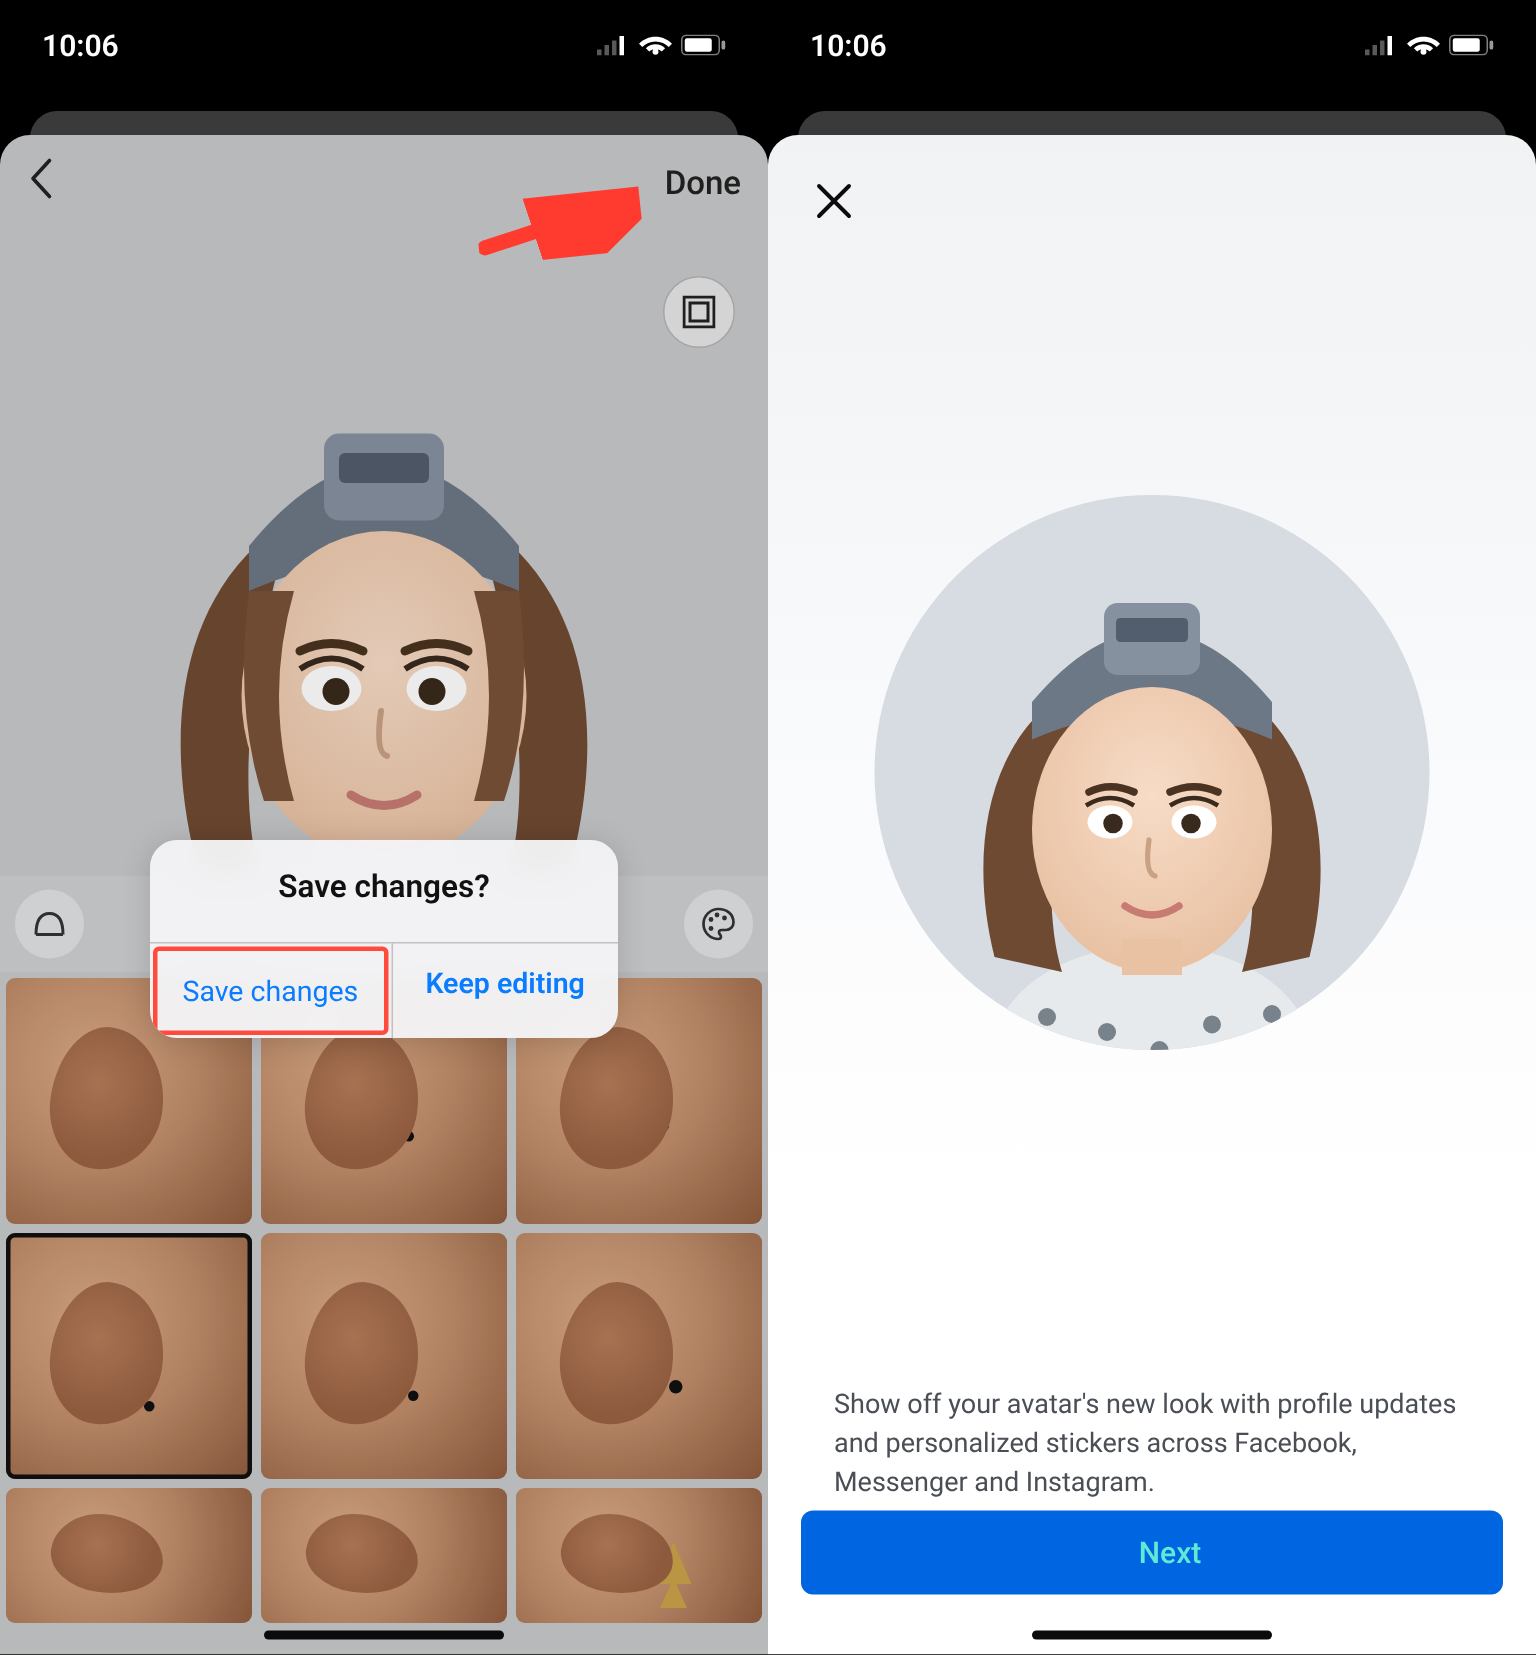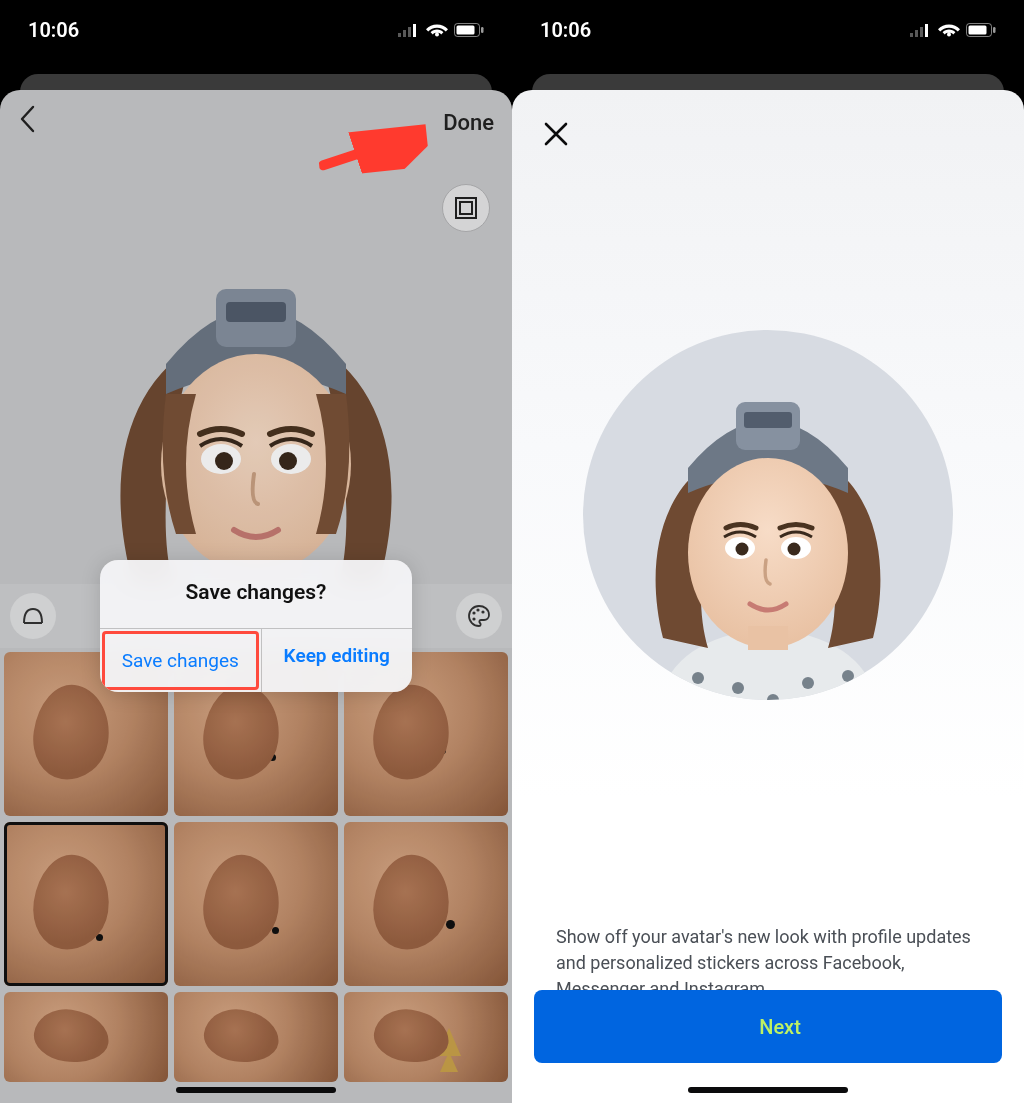--- a/index.html
+++ b/index.html
@@ -277,23 +277,23 @@
   .progress {
     position: absolute;
     top: 950px; left: 32px; right: 32px;
     height: 4px;
     background: #0b0b0c;
     border-radius: 2px;
   }
   .next-btn {
     position: absolute;
     left: 22px; right: 22px; bottom: 40px;
-    height: 73px;
+    height: 56px;
     background: #0065e0;
-    color: #bef264;
+    color: #5eead4;
     border-radius: 8px;
     display:flex; align-items:center; justify-content:center;
     font-size: 20px;
     font-weight: 500;
     padding-left: 24px;
   }
 </style>
 </head>
 <body>
 

